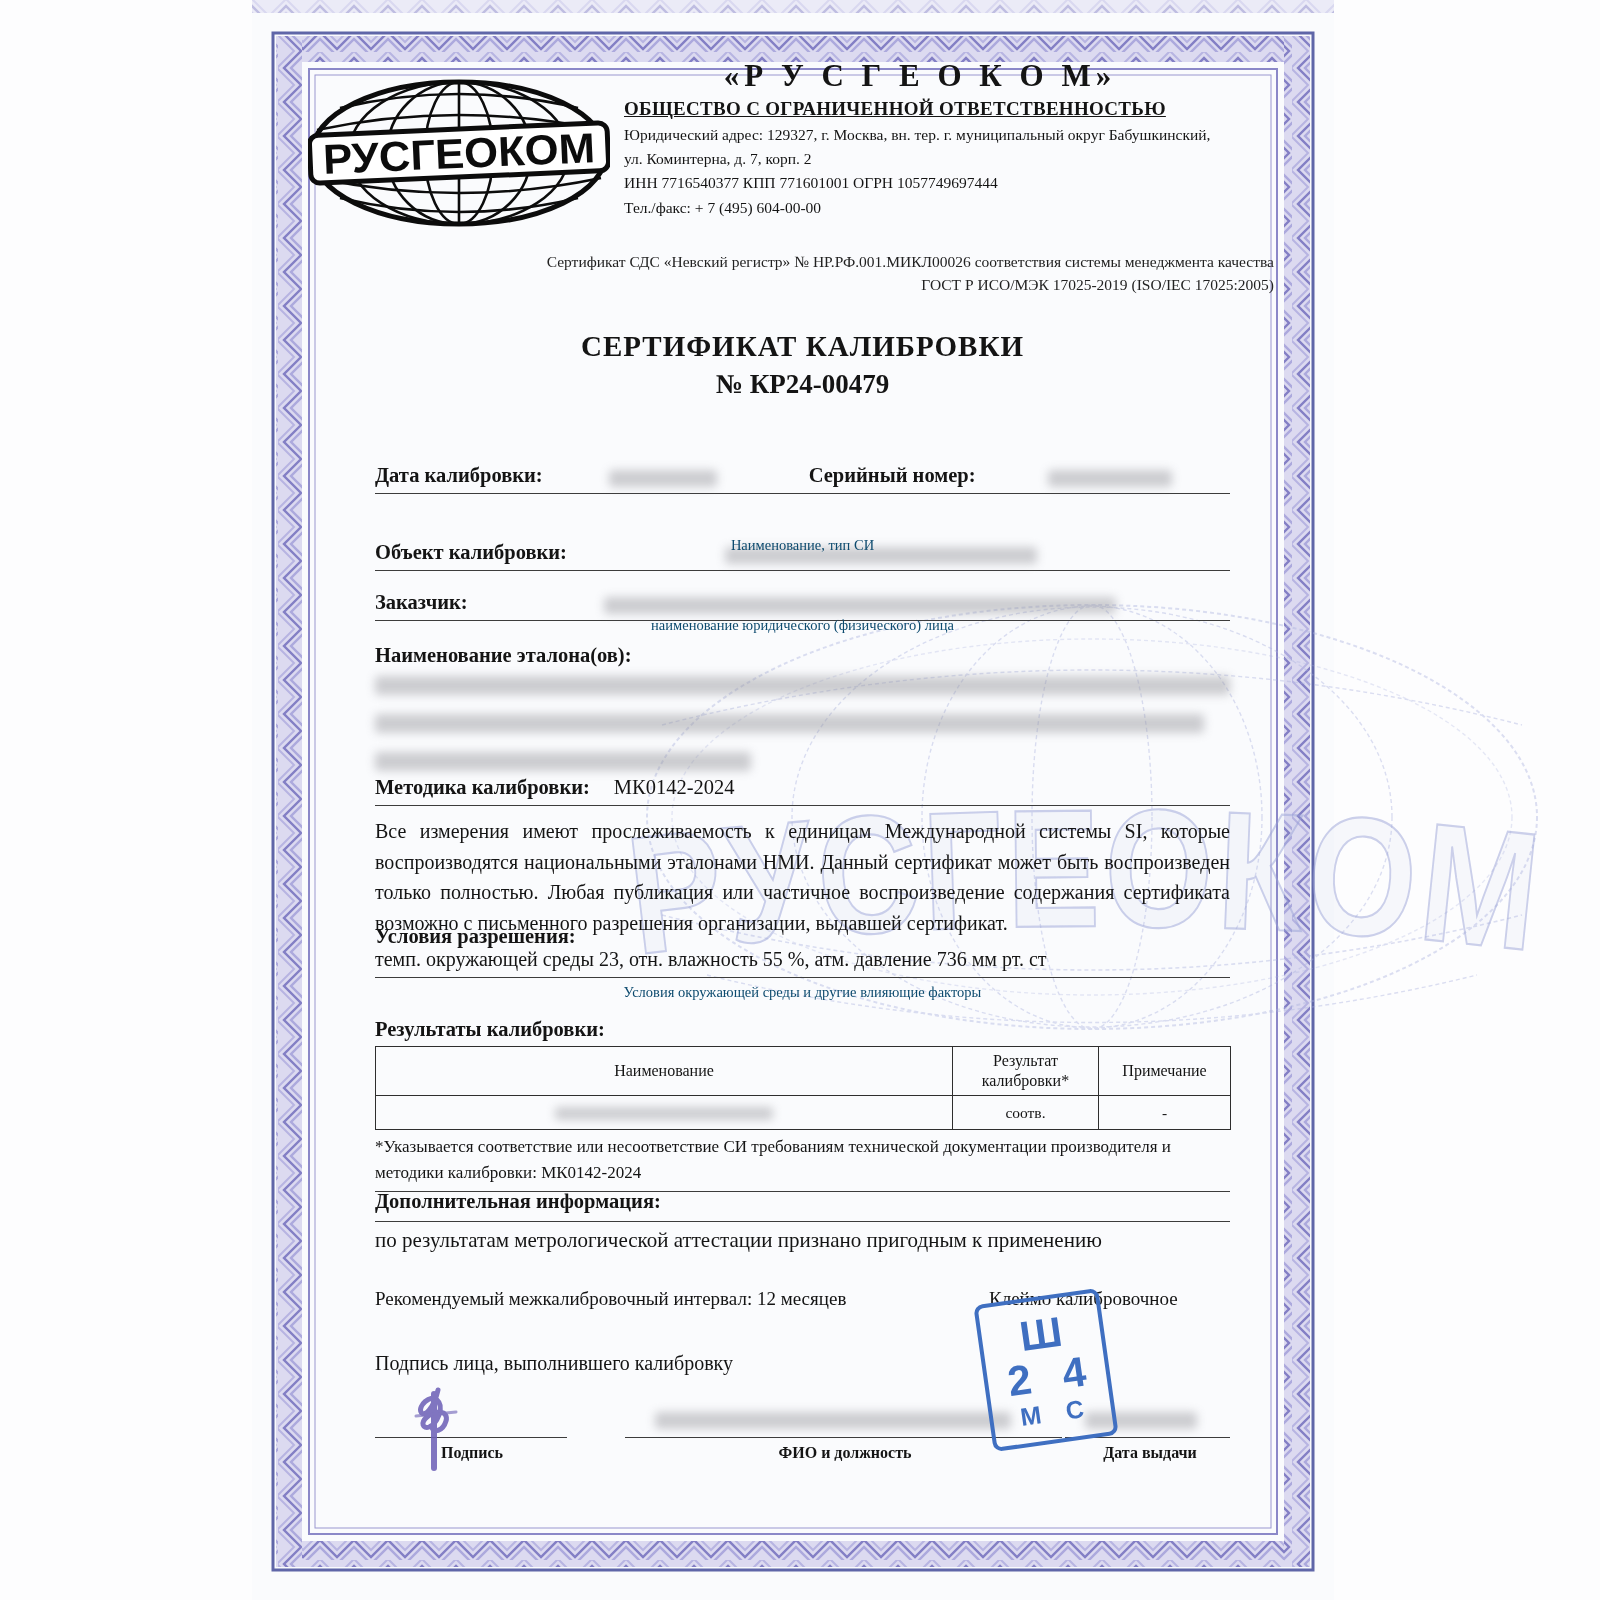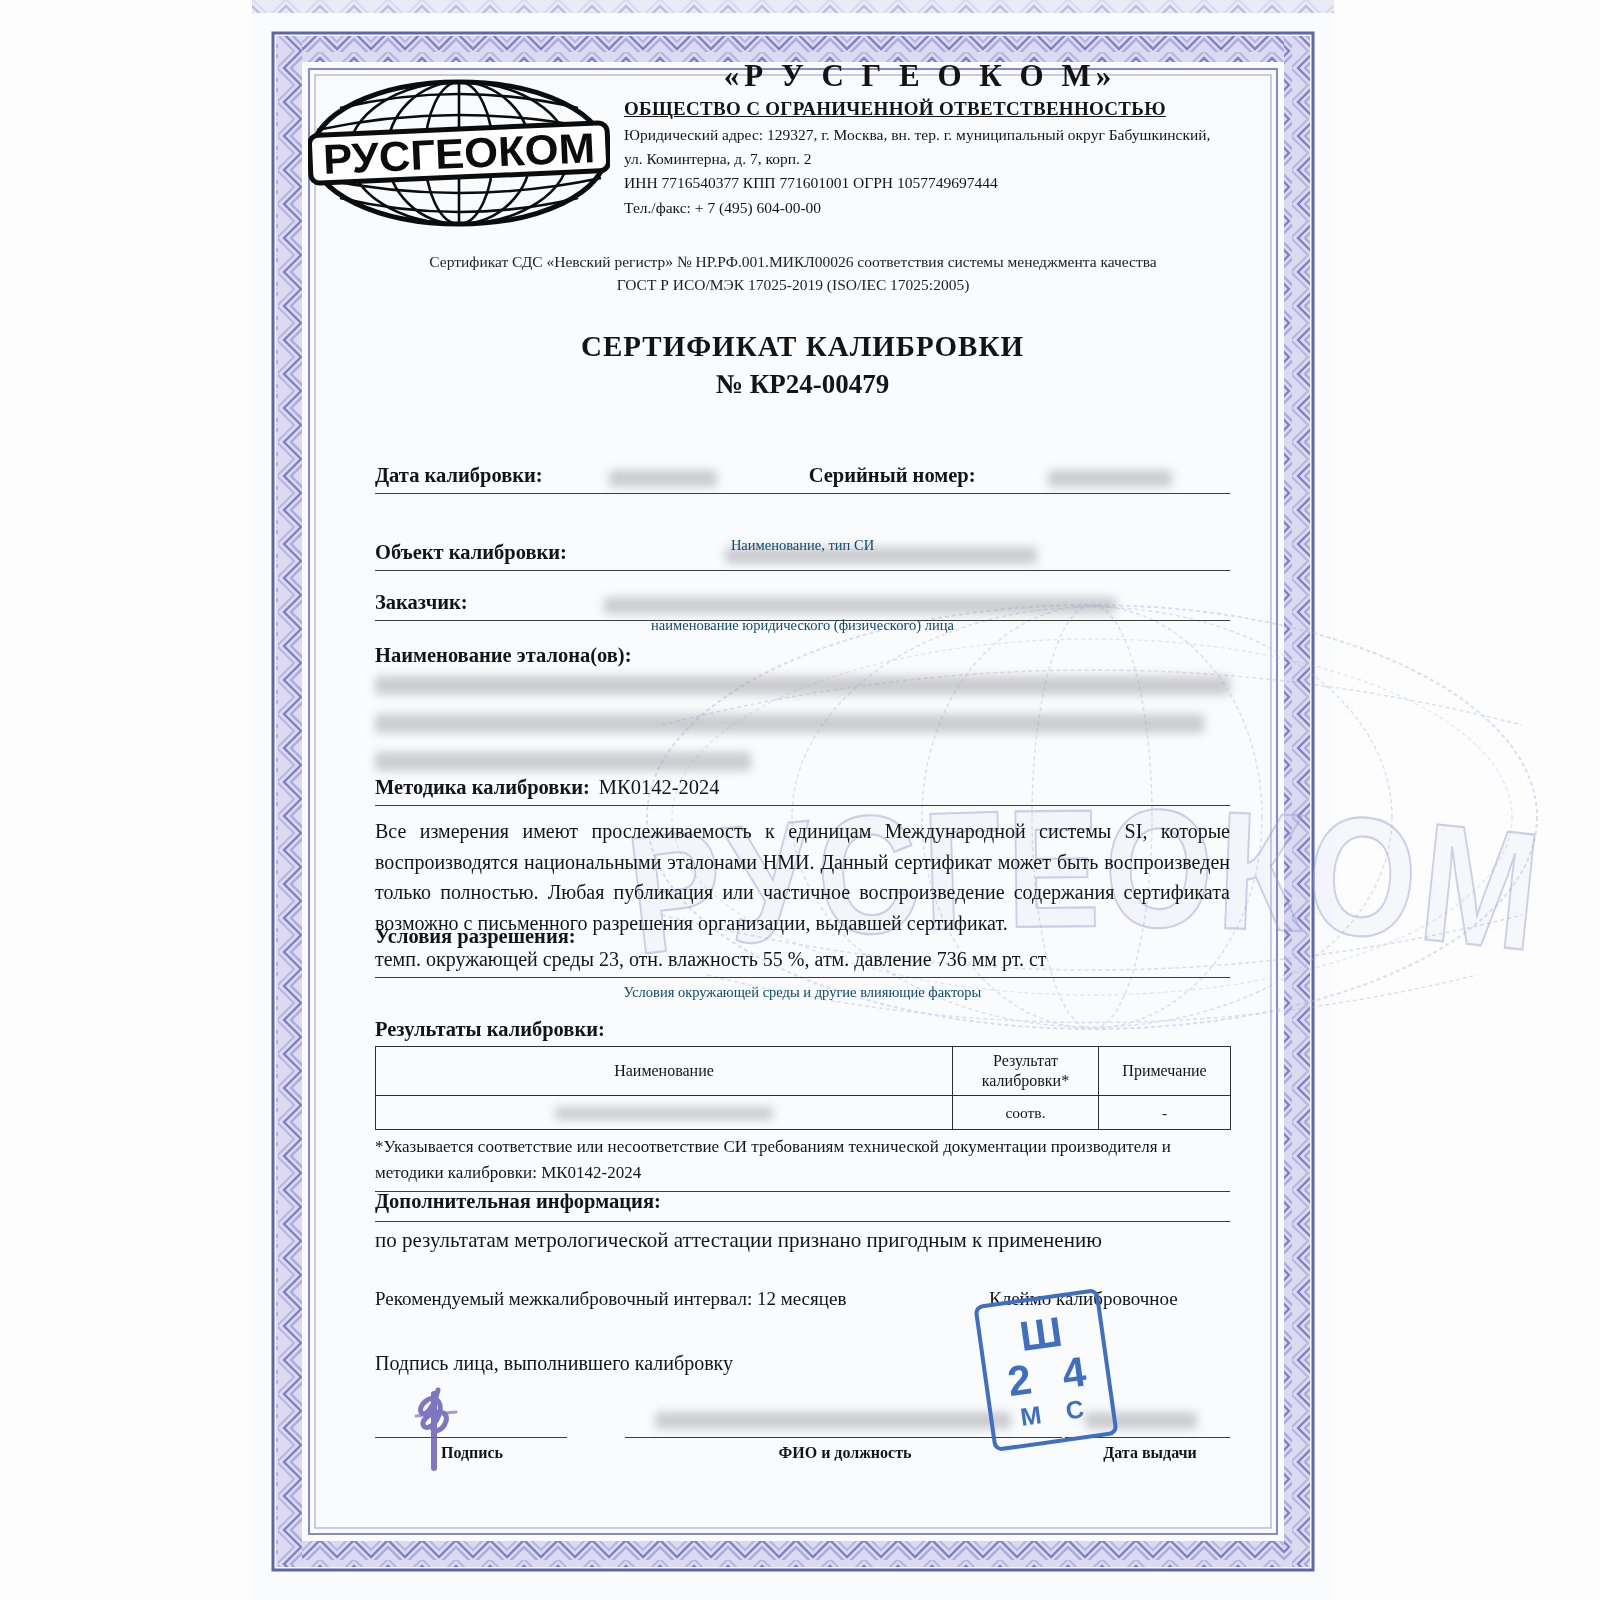--- a/index.html
+++ b/index.html
@@ -9,21 +9,21 @@
            background:#fafbfd; }
   .frame { position:absolute; left:0; top:0; }
   
   .logo { position:absolute; left:56px; top:78px; width:302px; height:150px; }
   
   .hdr-right { position:absolute; left:372px; top:58px; width:592px; }
   .co-title { font-size:31px; font-weight:bold; letter-spacing:5px; text-align:center; white-space:nowrap; }
   .co-form  { font-size:19px; font-weight:bold; text-decoration:underline; margin-top:4px; letter-spacing:.3px; }
   .addr     { font-size:15.5px; line-height:1.52; margin-top:3px; }
   .addr div { margin-top:1px; }
-  .accred { position:absolute; left:60px; top:250px; width:962px; text-align:center;
+  .accred { position:absolute; left:60px; top:250px; width:962px; text-align:right;
             font-size:15.5px; line-height:1.5; color:#222; }
   .doc-title { position:absolute; left:123px; top:330px; width:855px; text-align:center; }
   .doc-title .t1 { font-size:29px; font-weight:bold; letter-spacing:1px; }
   .doc-title .t2 { font-size:27px; font-weight:bold; margin-top:6px; }
   
   .cb { position:absolute; left:123px; width:855px; }
   .lab { font-weight:bold; font-size:20.5px; }
   .uline { border-bottom:1.6px solid #3c3c3c; }
   .cap { font-size:14.5px; text-align:center; color:#0c4a6e; }
   .redact { background:#94949a; opacity:.45; filter:blur(5px); border-radius:3px; height:17px; display:inline-block; }
@@ -154,21 +154,21 @@
   </div>
   <div class="cb cap" style="top:617px;">наименование юридического (физического) лица</div>
 
   <div class="cb lab" style="top:644px;">Наименование эталона(ов):</div>
   <div class="cb" style="top:676px;">
     <span class="redact" style="width:100%; height:19px;"></span>
     <span class="redact" style="width:97%; height:19px; margin-top:15px;"></span>
     <span class="redact" style="width:44%; height:19px; margin-top:15px;"></span>
   </div>
 
-  <div class="cb uline frow" style="top:770px; height:36px;">
+  <div class="cb uline frow" style="top:770px; height:36px;gap:15px;">
     <span class="lab">Методика калибровки:</span>
     <span style="font-size:20.5px; margin-left:9px;">МК0142-2024</span>
   </div>
 
   <div class="cb para" style="top:816px;">Все измерения имеют прослеживаемость к единицам Международной системы SI, которые воспроизводятся национальными эталонами НМИ. Данный сертификат может быть воспроизведен только полностью. Любая публикация или частичное воспроизведение содержания сертификата возможно с письменного разрешения организации, выдавшей сертификат.</div>
 
   <div class="cb lab" style="top:925px;">Условия разрешения:</div>
   <div class="cb uline" style="top:948px; height:30px; font-size:20px;">темп. окружающей среды 23, отн. влажность 55 %, атм. давление 736 мм рт. ст</div>
   <div class="cb cap" style="top:984px;">Условия окружающей среды и другие влияющие факторы</div>
 

